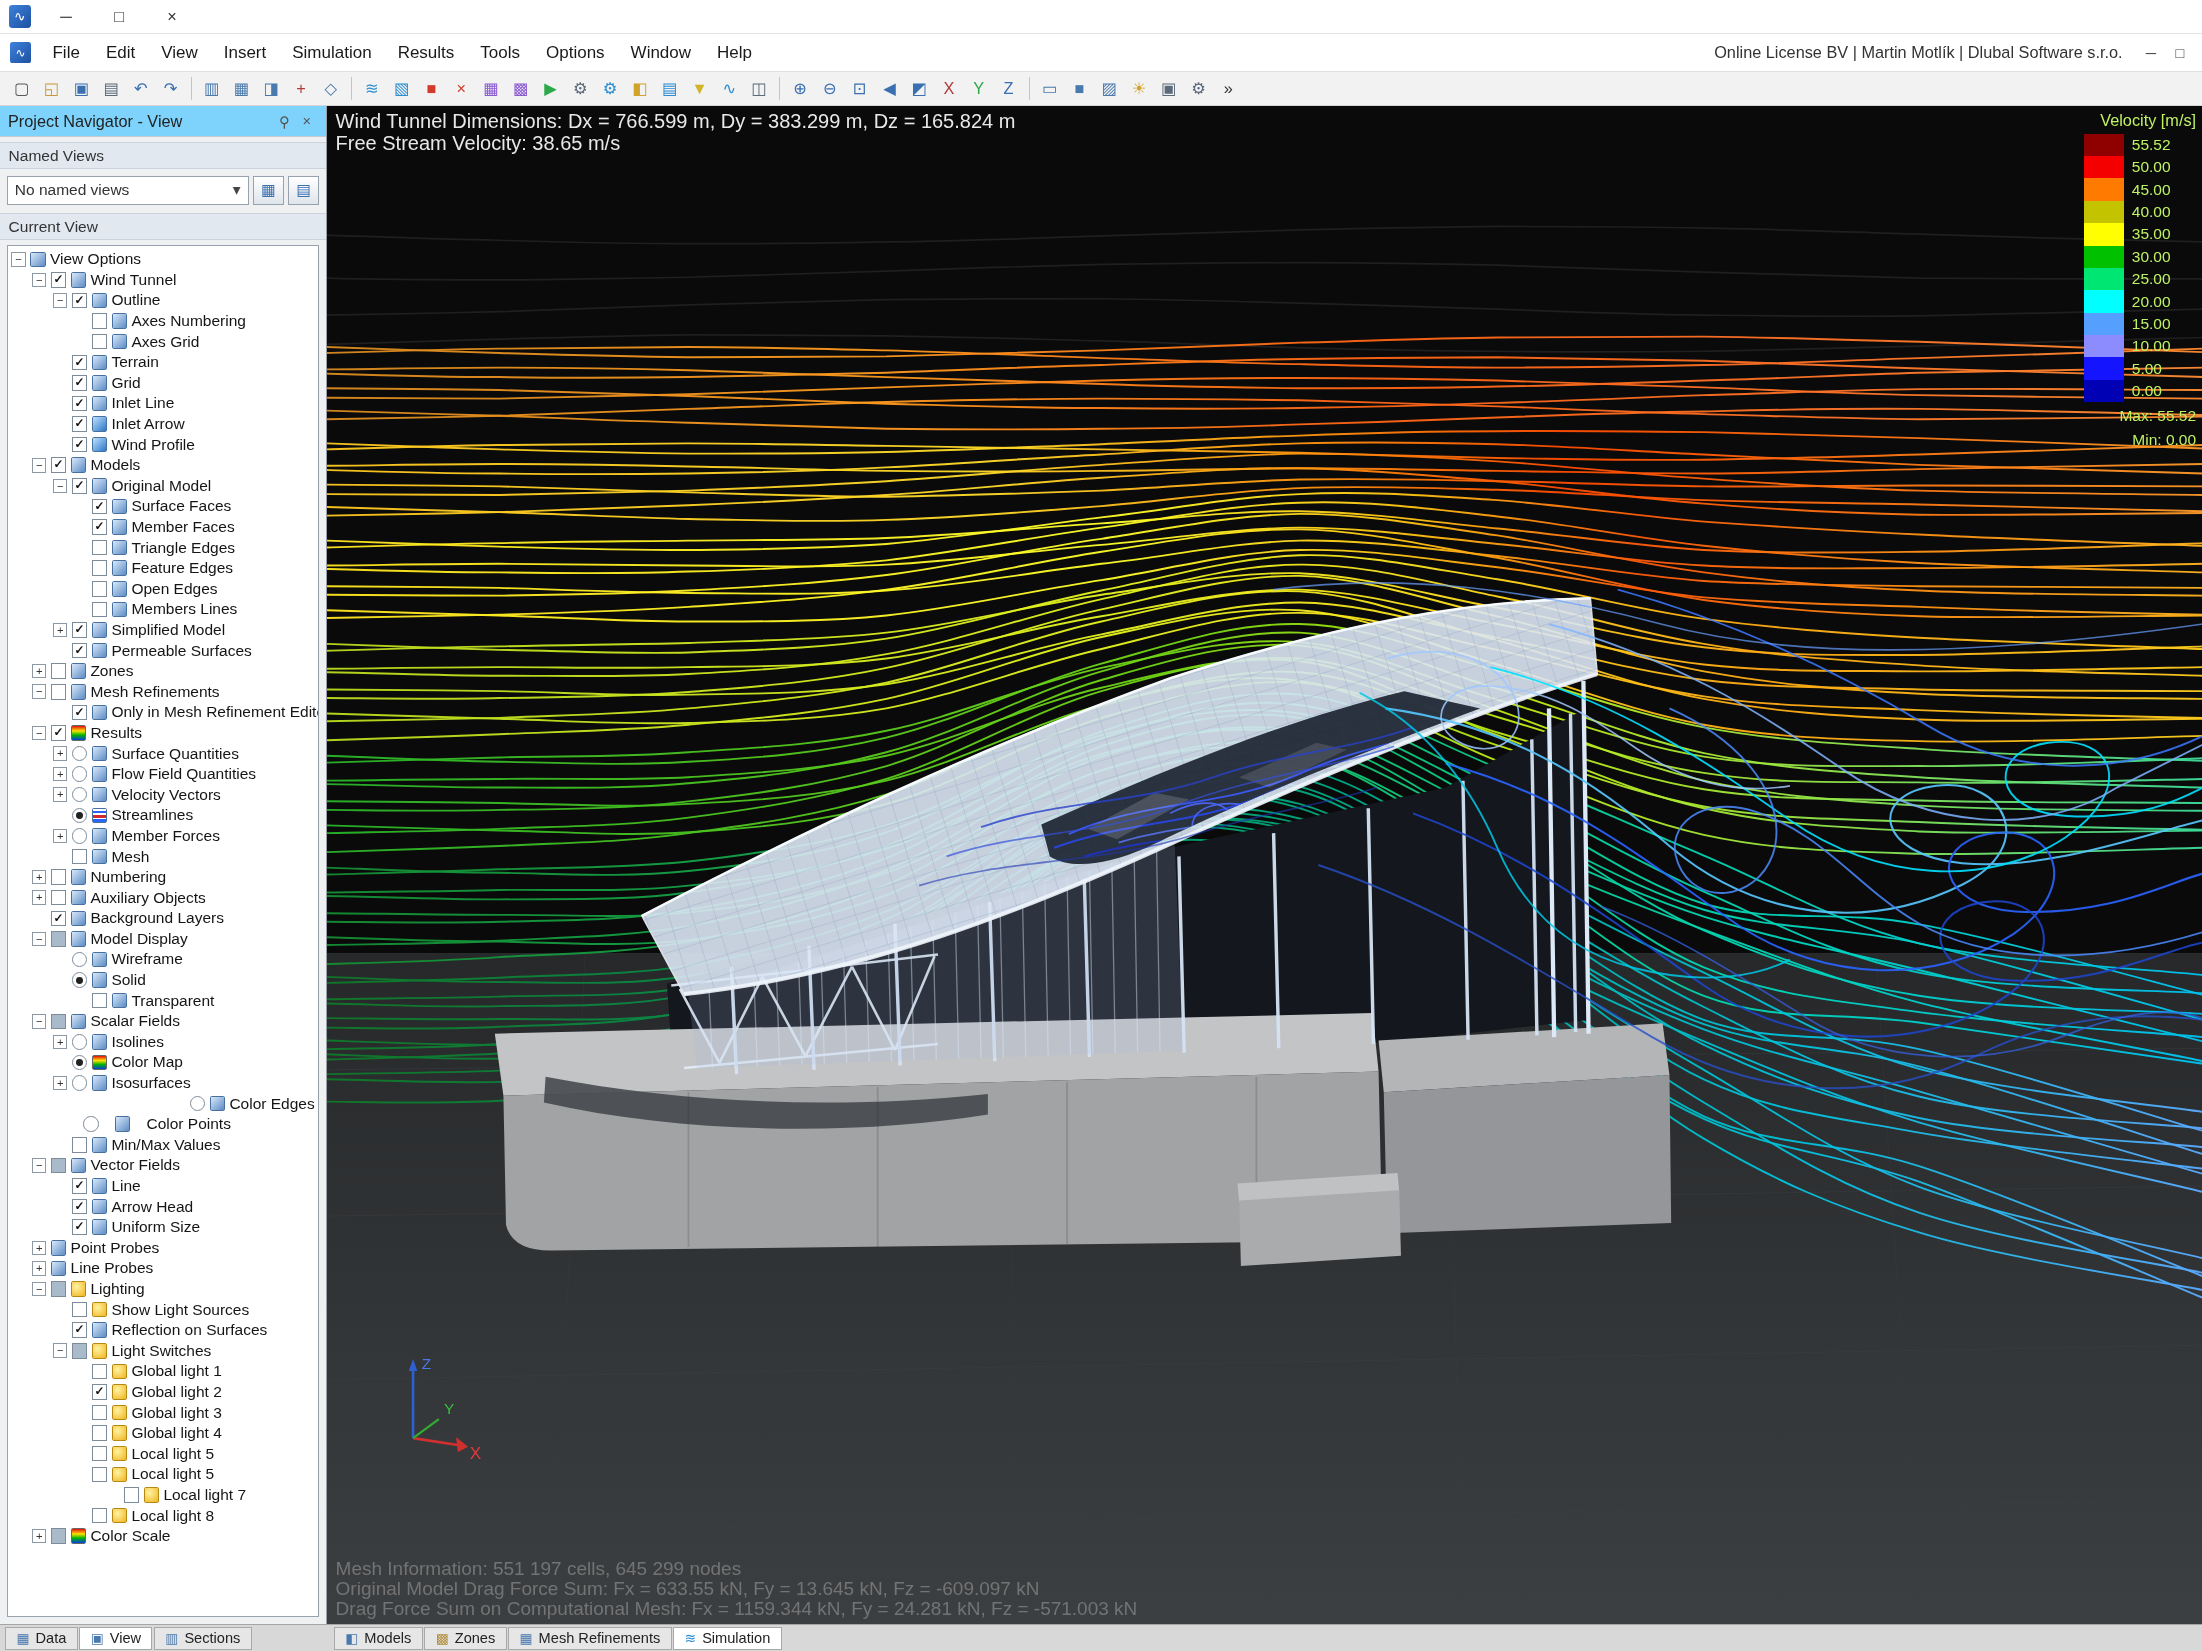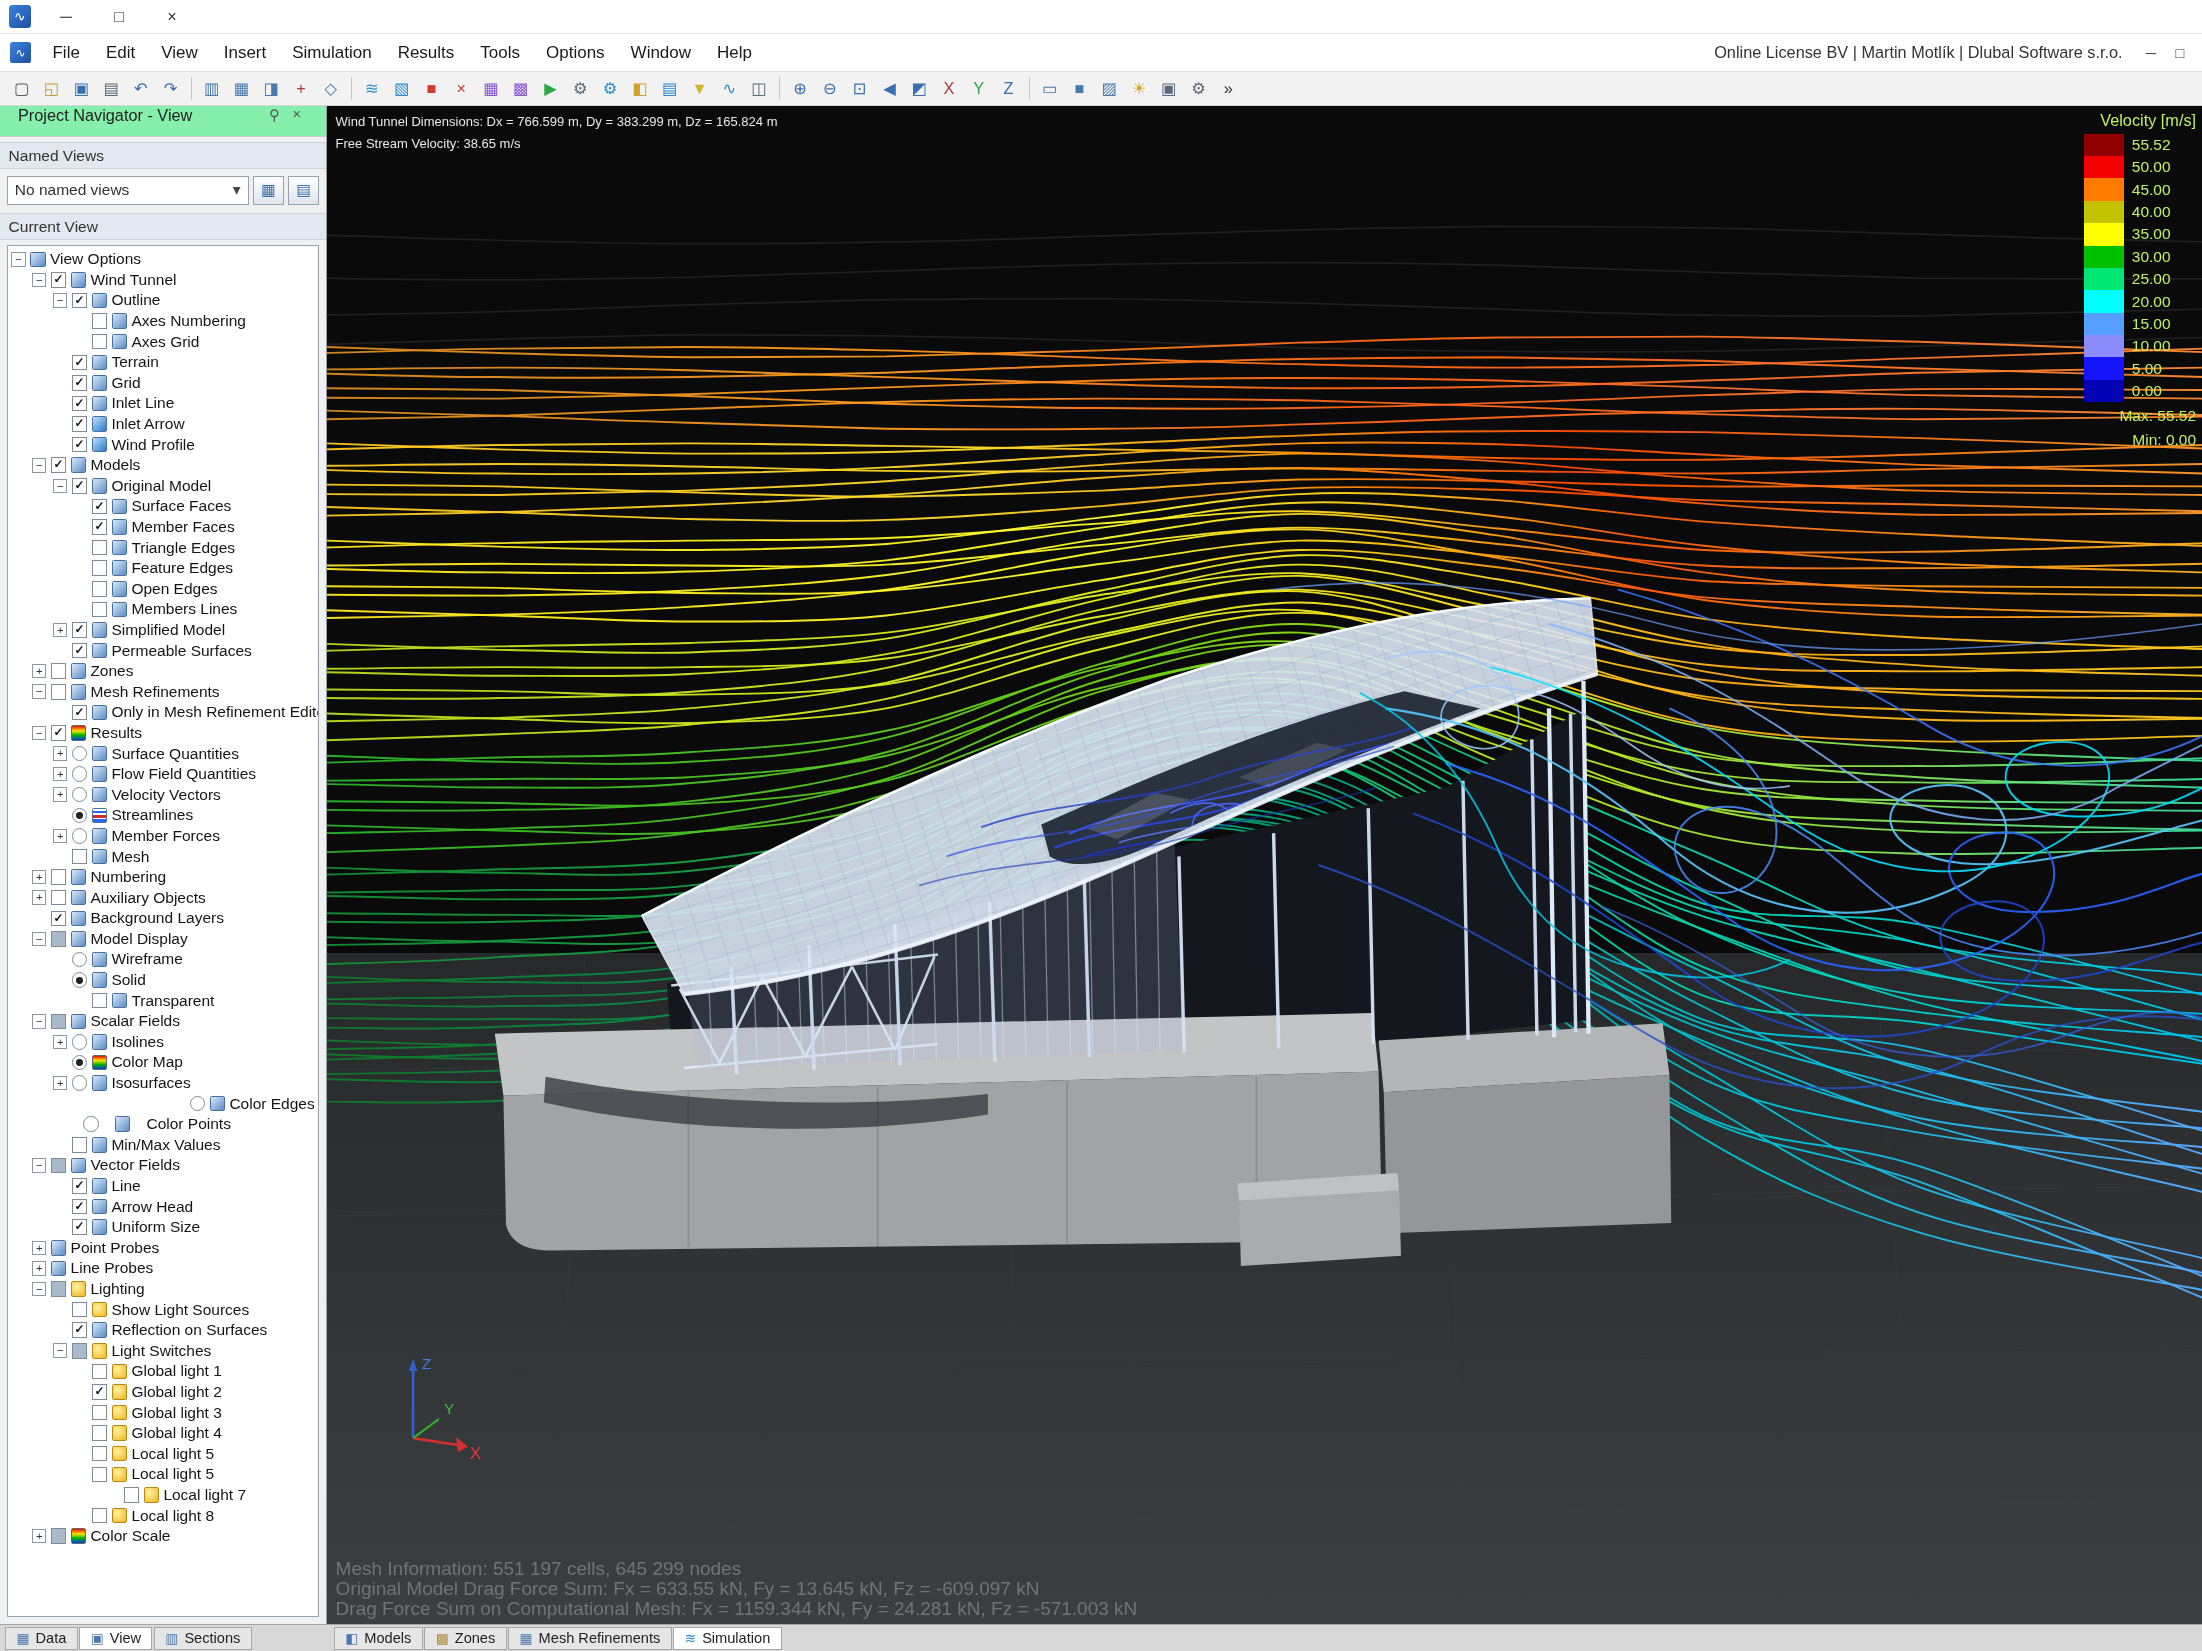--- a/index.html
+++ b/index.html
@@ -15,21 +15,21 @@
 .mitems{display:flex}
 .mitem{padding:5.2px 13px;color:#1a1a1a}
 .mspacer{flex:1}
 .license{font-size:16.3px;color:#333;margin-right:13.8px;white-space:nowrap}
 .mdibtn{width:29px;text-align:center;color:#444;font-size:14.6px}
 .toolbar{height:34px;background:#f2f2f2;border-bottom:0.9px solid #d6d6d6;display:flex;align-items:center;padding:0 6.9px}
 .tbi{width:28px;height:27.5px;flex:none;display:flex;align-items:center;justify-content:center;font-size:16.3px;border-radius:2.6px;margin:0 0.9px}
 .tbsep{width:0.9px;height:22.4px;background:#c5c5c5;margin:0 5.2px;flex:none}
 .main{display:flex;height:1518px}
 .panel{width:327px;flex:none;background:#eef0f2;border-right:0.9px solid #9aa0a8;display:flex;flex-direction:column}
-.ptitle{height:31px;flex:none;display:flex;align-items:flex-start;background:#86efac;border-bottom:0.9px solid #c8ccd2;padding:0 18px;font-size:16.3px;color:#222}
+.ptitle{height:31px;flex:none;display:flex;align-items:center;background:#7dd3fc;border-bottom:0.9px solid #c8ccd2;padding:0 8px;font-size:16.3px;color:#222}
 .ptxt{flex:1}
 .pico{width:22.4px;text-align:center;color:#555;font-size:14.6px}
 .gcap{margin-top:5.2px;padding:3.4px 8.6px;font-size:15.5px;color:#333;background:#e2e8f0;border-top:0.9px solid #cdd3da;border-bottom:0.9px solid #cdd3da}
 .nvrow{display:flex;align-items:center;gap:4.3px;padding:6.9px 6.9px 3.4px}
 .dd{flex:1;height:29px;border:0.9px solid #98a2ae;background:#fff;display:flex;align-items:center;padding:0 6.9px;font-size:15.5px;color:#333}
 .ddtxt{flex:1}
 .dda{color:#444}
 .sbtn{width:31px;height:29px;flex:none;border:0.9px solid #98a2ae;background:linear-gradient(#fff,#dfe5ec);display:flex;align-items:center;justify-content:center;font-size:15.5px;color:#3a6fb0}
 .treebox{flex:1;margin:5.2px 6.9px 6.9px;background:#fff;border:0.9px solid #98a2ae;overflow:hidden;padding-top:2.6px}
 .trow{height:20.6px;display:flex;align-items:center;gap:4.3px;font-size:15.5px;color:#151515;white-space:nowrap}
@@ -40,21 +40,21 @@
 .rb{width:15.5px;height:15.5px;flex:none;border:0.9px solid #7e8c9a;border-radius:50%;background:#fff;position:relative}
 .rb.on::after{content:"";position:absolute;left:3.4px;top:3.4px;width:6.9px;height:6.9px;border-radius:50%;background:#222}
 .ticon{width:15.5px;height:15.5px;flex:none;border-radius:1.7px;border:0.9px solid #46719f;background:linear-gradient(135deg,#d8e8fa,#5d8cc4)}
 .ticon[data-name="color-map-icon"],.ticon[data-name="color-scale-icon"],.ticon[data-name="results-icon"]{background:linear-gradient(180deg,#e01010,#ffe100 35%,#00b400 65%,#0040e0);border-color:#666}
 .ticon[data-name="streamlines-icon"]{background:repeating-linear-gradient(180deg,#fff 0 1.7px,#2a64ff 1.7px 4.3px,#fff 4.3px 6px,#d22a2a 6px 8.6px)}
 .ticon[data-name="lighting-icon"],.ticon[data-name="global-light-icon"],.ticon[data-name="local-light-icon"],.ticon[data-name="show-light-sources-icon"],.ticon[data-name="light-switches-icon"]{background:radial-gradient(circle at 35% 35%,#fff3a0,#f0b420);border-color:#b5890f}
 .ticon[data-name="wind-profile-icon"],.ticon[data-name="inlet-arrow-icon"]{background:linear-gradient(135deg,#bfe0ff,#2a78c8)}
 .tlabel{padding-right:3.4px}
 .vwrap{position:relative;flex:1;background:#060606;overflow:hidden}
 #scene{position:absolute;left:0;top:0;width:1876px;height:1518px;display:block}
-.ovtl{position:absolute;left:8.6px;top:5.2px;color:#e8e8e8;font-size:13px;line-height:21.5px}
+.ovtl{position:absolute;left:8.6px;top:5.2px;color:#e8e8e8;font-size:20px;line-height:21.5px}
 .ovbl{position:absolute;left:8.6px;bottom:5.2px;color:#737373;font-size:19px;line-height:20px}
 .legend{position:absolute;right:6.9px;top:5.2px;color:#bef264;font-size:16.3px;text-align:right;width:112px}
 .ltitle{margin-bottom:3.4px}
 .lrow{display:flex;align-items:center;height:22.4px}
 .lsw{width:40px;height:22.4px;flex:none}
 .llab{padding-left:7.7px;font-size:15.5px;text-align:left}
 .lmax{margin-top:5.2px;font-size:15.5px}
 .bottombar{height:27.5px;background:#d8d8d8;border-top:0.9px solid #a6a6a6;position:relative;display:flex;align-items:center;font-size:14.6px}
 .ptabs{display:flex;margin-left:5.2px;gap:1.7px}
 .vtabs{position:absolute;left:334px;display:flex;gap:1.7px}

